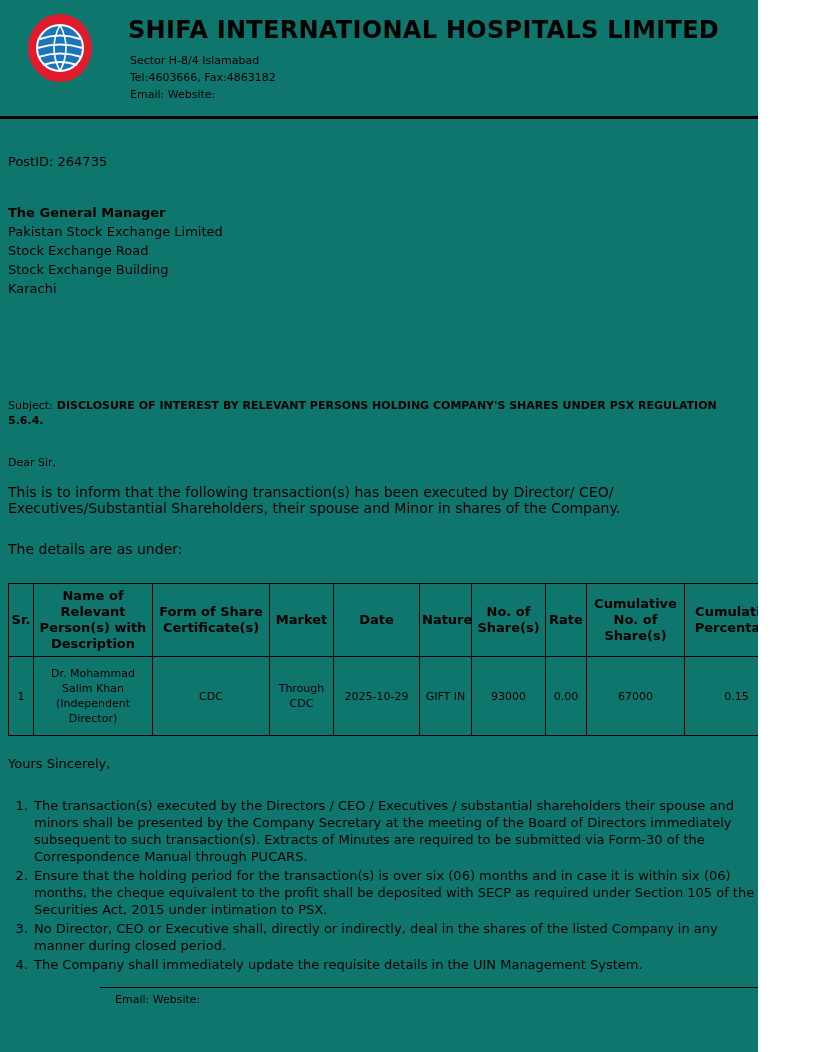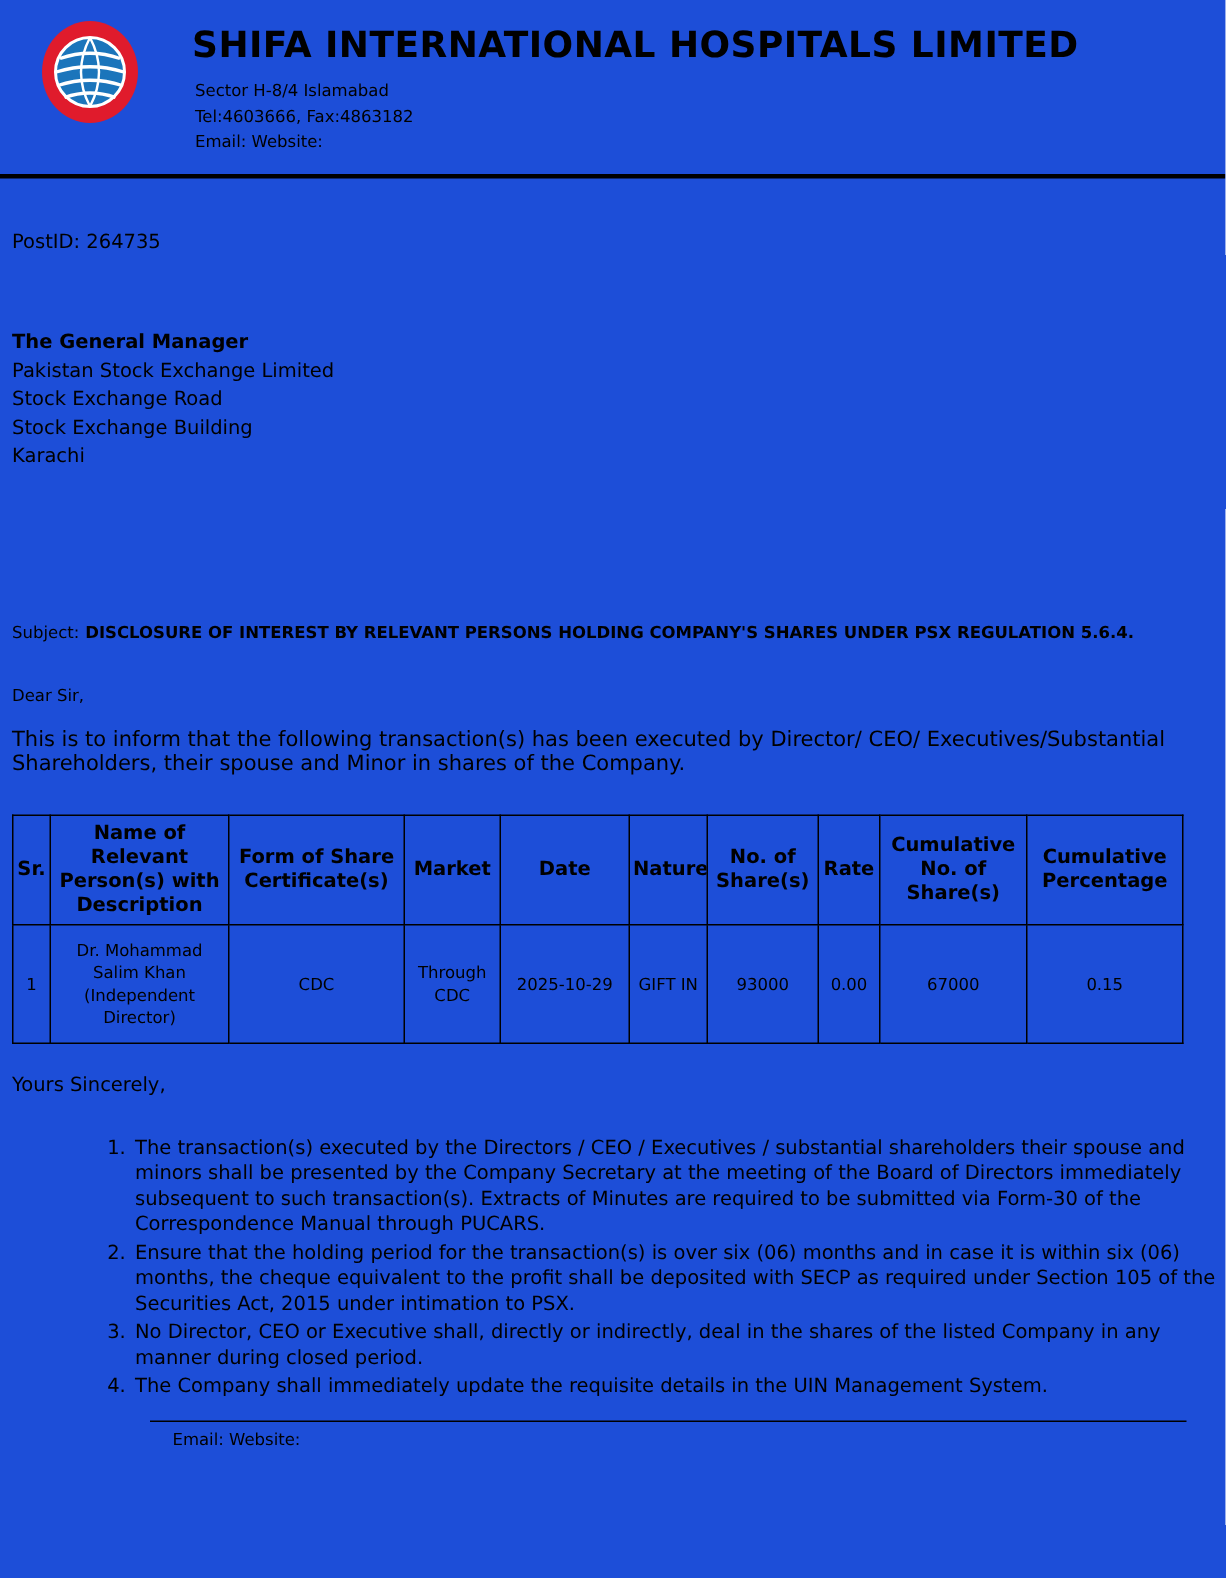--- a/index.html
+++ b/index.html
@@ -1,52 +1,52 @@
 <!DOCTYPE html>
 <html><head>
 <meta charset="utf-8">
 <style>
   * { margin:0; padding:0; box-sizing:border-box; }
   html,body { background:#fff; }
   body {
     font-family:"DejaVu Sans","Liberation Sans",sans-serif;
     color:#000;
   }
-  .page { width:817px; min-height:1052px; background:#1d4ed8; overflow:hidden; }
+  .page { width:758px; min-height:1052px; background:#0f766e; overflow:hidden; }
 
   
   .letterhead { display:flex; align-items:flex-start; padding:14px 0 0 28px; }
   .logo { width:64px; height:68px; flex:0 0 auto; }
   .letterhead-text { margin-left:36px; padding-top:2px; }
   .company-name { font-size:24px; font-weight:bold; letter-spacing:.3px; margin-bottom:8px; }
   .addr { font-size:11px; line-height:17px; margin-left:2px; }
   .rule-top { border:none; border-top:3px solid #000; margin-top:13px; height:0; }
 
   
   .meta { margin:33px 0 0 8px; font-size:13px; line-height:19px; }
-  .recipient { margin:48px 0 0 8px; font-size:13px; line-height:19px; }
+  .recipient { margin:32px 0 0 8px; font-size:13px; line-height:19px; }
   .bold { font-weight:bold; }
 
   
   .subject { margin:100px 8px 0 8px; font-size:11px; line-height:15px; }
   .subject-text { font-weight:bold; margin-left:4px; }
   .salutation { margin:28px 0 0 8px; font-size:11px; }
   .para { margin:15px 8px 0 8px; font-size:14px; line-height:16px; max-width:794px; }
   .details-line { margin-top:25px; }
 
   
   table.details-table { border-collapse:collapse; table-layout:fixed; margin:26px 0 0 8px; width:780px; }
   .details-table th, .details-table td { border:1px solid #000; vertical-align:middle; overflow:hidden; }
   .details-table th { font-size:13px; font-weight:bold; text-align:center; padding:4px 2px; line-height:16px; }
   .details-table td { font-size:11px; text-align:center; padding:9px 3px; line-height:15px; }
 
   
   .closing { margin:20px 0 0 8px; font-size:13px; }
   .notes-label { margin:27px 0 0 8px; font-size:11px; }
-  .notes-list { margin:26px 0 0 0; padding-left:88px; font-size:13px; line-height:17px; }
+  .notes-list { margin:26px 0 0 0; padding-left:32px; font-size:13px; line-height:17px; }
   .notes-list li { margin-bottom:2px; padding-left:2px; max-width:745px; }
 
   
   .footer { margin:14px 0 0 100px; width:691px; border-top:1px solid #000; padding:5px 0 8px 15px; font-size:11px; }
 </style>
 </head>
 <body>
 
 <div class="page">
 
@@ -87,20 +87,21 @@
   </div>
 
   <div class="subject">
     <span>Subject:</span><span class="subject-text">DISCLOSURE OF INTEREST BY RELEVANT PERSONS HOLDING COMPANY'S SHARES UNDER PSX REGULATION 5.6.4.</span>
   </div>
 
   <div class="salutation">Dear Sir,</div>
 
   <div class="para">This is to inform that the following transaction(s) has been executed by Director/ CEO/ Executives/Substantial Shareholders, their spouse and Minor in shares of the Company.</div>
 
+  <div class="para details-line">The details are as under:</div>
 
   <table class="details-table">
     <colgroup>
       <col style="width:25px">
         <col style="width:119px">
         <col style="width:117px">
         <col style="width:64px">
         <col style="width:86px">
       <col style="width:52px">
         <col style="width:74px">

